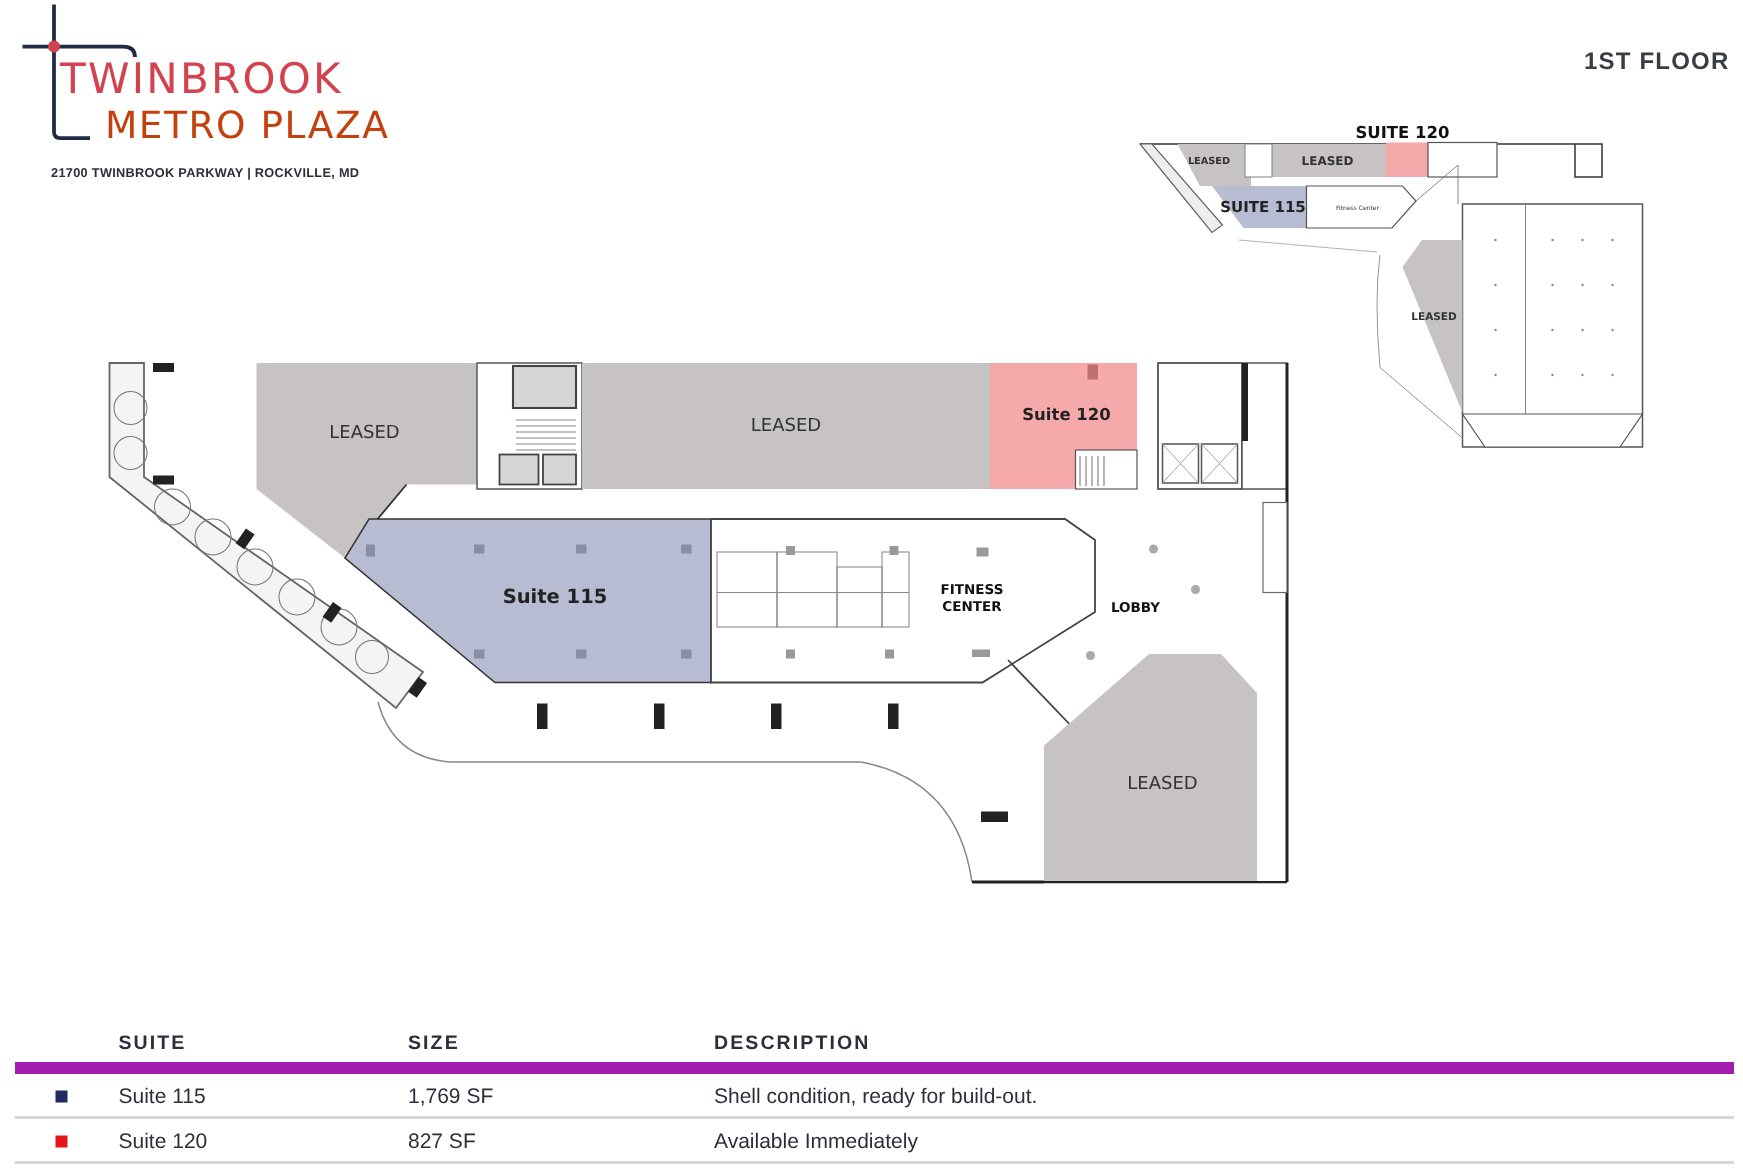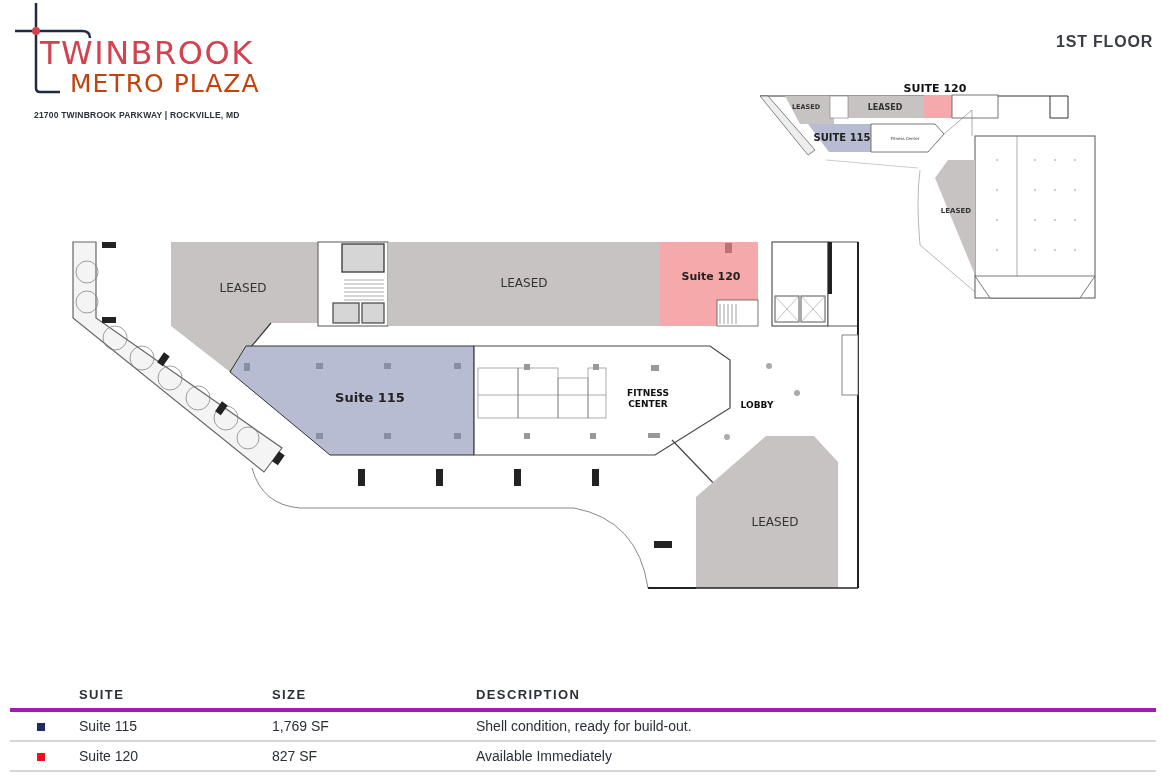--- a/index.html
+++ b/index.html
@@ -2,32 +2,32 @@
 <html><head>
 <meta charset="utf-8">
 <style>
   html, body { margin: 0; padding: 0; background: #ffffff; }
   body { width: 1162px; height: 780px; position: relative; overflow: hidden;
          font-family: "Liberation Sans", sans-serif; color: #2b2f3a; }
   .abs { position: absolute; }
 
   
   .logo { left: 12px; top: 0; width: 260px; height: 125px; }
-  .logo-twin { left: 40px; top: 36px; font-size: 32px; letter-spacing: 1.5px; color: #d2424f; font-family: "DejaVu Sans", sans-serif; font-weight: normal; line-height: 34px; }
+  .logo-twin { left: 40px; top: 36px; font-size: 28px; letter-spacing: 1.5px; color: #d2424f; font-family: "DejaVu Sans", sans-serif; font-weight: normal; line-height: 34px; }
   .logo-metro { left: 70px; top: 70px; font-size: 25px; letter-spacing: 1px; color: #c2410c; font-family: "DejaVu Sans", sans-serif; line-height: 28px; }
   .logo-addr { left: 34px; top: 110px; font-size: 8.5px; font-weight: bold; color: #2b2f3a; letter-spacing: 0.2px; }
 
   .floor-label { right: 9px; top: 33px; font-size: 16px; font-weight: bold; letter-spacing: 0.8px; color: #3a3d45; }
 
   .plan { left: 0; top: 0; width: 1162px; height: 660px; }
   .plan text { font-family: "DejaVu Sans", sans-serif; }
 
   
   .tbl { left: 10px; top: 684px; width: 1146px; }
-  .tbl-head { height: 24px; position: relative; border-bottom: 4px solid #a21caf; }
+  .tbl-head { height: 24px; position: relative; border-bottom: 8px solid #a21caf; }
   .tbl-row { height: 28px; position: relative; border-bottom: 2px solid #d6d6d6; }
   .th { position: absolute; top: 3px; font-size: 13px; font-weight: bold; letter-spacing: 1.4px; color: #2b2f3a; }
   .td { position: absolute; top: 6px; font-size: 14px; color: #2b2f3a; }
   .c1 { left: 69px; } .c2 { left: 262px; } .c3 { left: 466px; text-align: right; }
   .swatch { position: absolute; left: 27px; top: 11px; width: 8px; height: 8px; }
 </style>
 </head>
 <body>
 
 <div class="abs logo">

